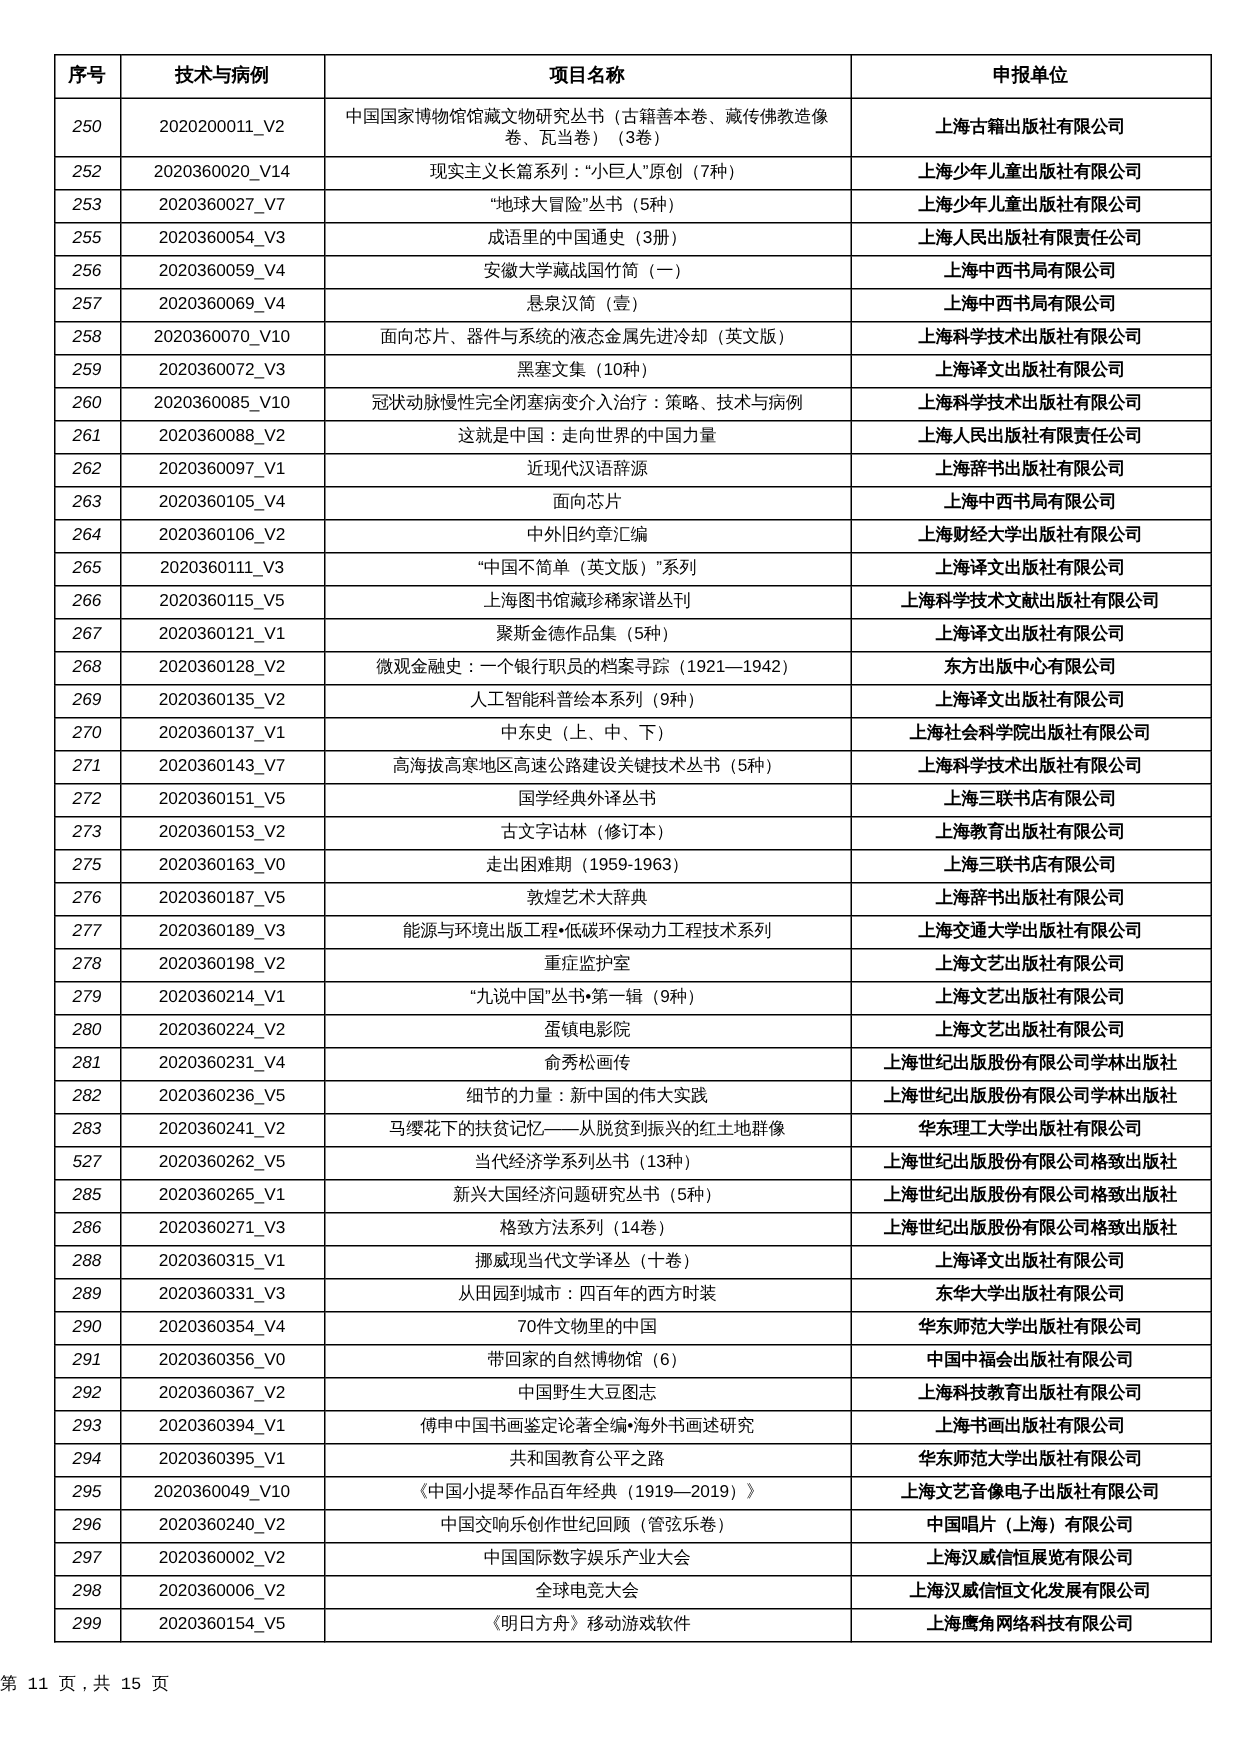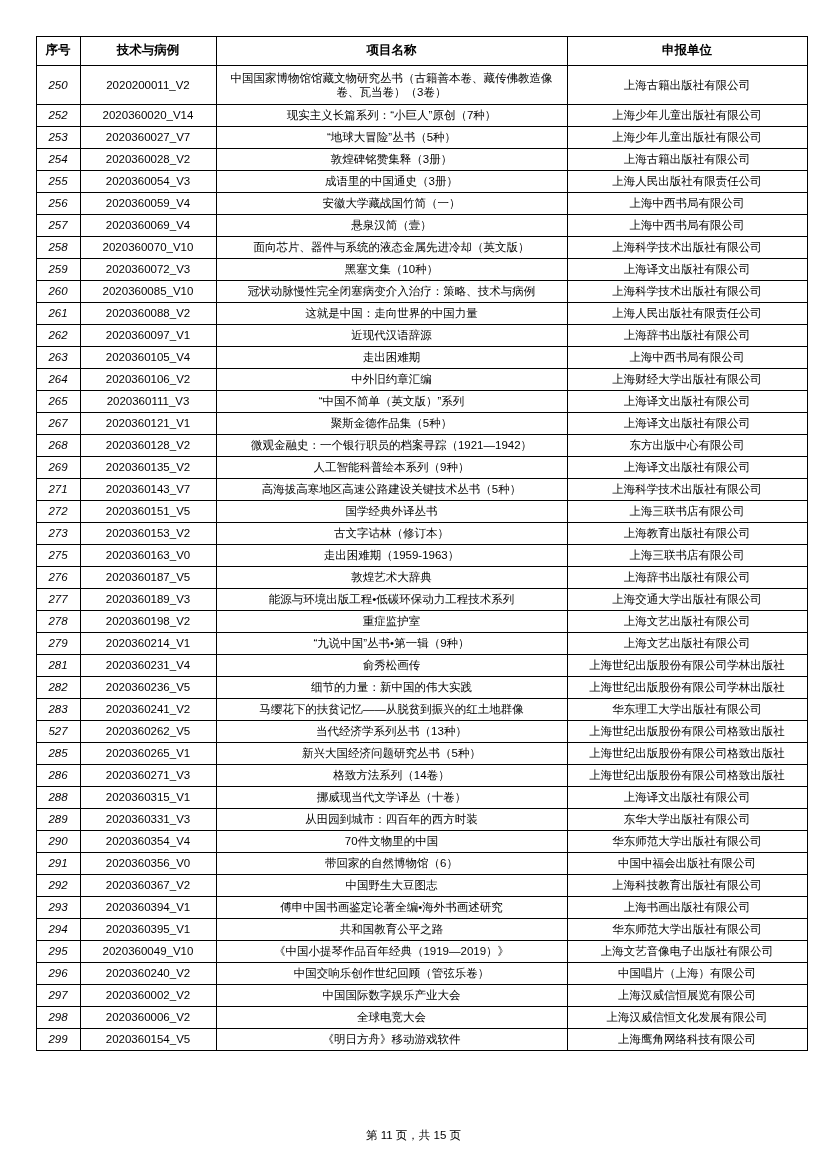--- a/index.html
+++ b/index.html
@@ -44,31 +44,30 @@
     height: 22px;
     padding: 3px 2px;
   }
   col.c-seq { width: 44px; }
   col.c-code { width: 136px; }
   col.c-name { width: 351px; }
   col.c-unit { width: 240px; }
   td.seq { font-size: 11.5px; font-style: italic; }
   td.code { font-size: 11.5px; letter-spacing: 0px; }
   td.name { font-size: 11.5px; }
-  td.unit { font-size: 11.5px; }
+  td.unit { font-size: 11.5px; font-weight: bold; }
   tr.tall td { height: 17px; }
   tr.double td { height: 34px; }
   .footer {
     position: absolute;
     left: 0;
     right: 0;
-    bottom: 27px;
-    text-align: center;
+    bottom: 40px;
     font-size: 11.5px;
-    font-family: Liberation Sans, sans-serif;
+    font-family: Liberation Mono, monospace;
   }
 </style>
 </head>
 <body>
 
 <div class="page">
   <table class="doc-table">
     <colgroup>
       <col class="c-seq">
       <col class="c-code">
@@ -96,26 +95,20 @@
           <td class="name">现实主义长篇系列：“小巨人”原创（7种）</td>
           <td class="unit">上海少年儿童出版社有限公司</td>
         </tr>
         <tr class="tall">
           <td class="seq">253</td>
           <td class="code">2020360027_V7</td>
           <td class="name">“地球大冒险”丛书（5种）</td>
           <td class="unit">上海少年儿童出版社有限公司</td>
         </tr>
         <tr class="tall">
-          <td class="seq">254</td>
-          <td class="code">2020360028_V2</td>
-          <td class="name">敦煌碑铭赞集释（3册）</td>
-          <td class="unit">上海古籍出版社有限公司</td>
-        </tr>
-        <tr class="tall">
           <td class="seq">255</td>
           <td class="code">2020360054_V3</td>
           <td class="name">成语里的中国通史（3册）</td>
           <td class="unit">上海人民出版社有限责任公司</td>
         </tr>
         <tr class="tall">
           <td class="seq">256</td>
           <td class="code">2020360059_V4</td>
           <td class="name">安徽大学藏战国竹简（一）</td>
           <td class="unit">上海中西书局有限公司</td>
@@ -152,54 +145,66 @@
         </tr>
         <tr class="tall">
           <td class="seq">262</td>
           <td class="code">2020360097_V1</td>
           <td class="name">近现代汉语辞源</td>
           <td class="unit">上海辞书出版社有限公司</td>
         </tr>
         <tr class="tall">
           <td class="seq">263</td>
           <td class="code">2020360105_V4</td>
-          <td class="name">走出困难期</td>
+          <td class="name">面向芯片</td>
           <td class="unit">上海中西书局有限公司</td>
         </tr>
         <tr class="tall">
           <td class="seq">264</td>
           <td class="code">2020360106_V2</td>
           <td class="name">中外旧约章汇编</td>
           <td class="unit">上海财经大学出版社有限公司</td>
         </tr>
         <tr class="tall">
           <td class="seq">265</td>
           <td class="code">2020360111_V3</td>
           <td class="name">“中国不简单（英文版）”系列</td>
           <td class="unit">上海译文出版社有限公司</td>
         </tr>
         <tr class="tall">
+          <td class="seq">266</td>
+          <td class="code">2020360115_V5</td>
+          <td class="name">上海图书馆藏珍稀家谱丛刊</td>
+          <td class="unit">上海科学技术文献出版社有限公司</td>
+        </tr>
+        <tr class="tall">
           <td class="seq">267</td>
           <td class="code">2020360121_V1</td>
           <td class="name">聚斯金德作品集（5种）</td>
           <td class="unit">上海译文出版社有限公司</td>
         </tr>
         <tr class="tall">
           <td class="seq">268</td>
           <td class="code">2020360128_V2</td>
           <td class="name">微观金融史：一个银行职员的档案寻踪（1921—1942）</td>
           <td class="unit">东方出版中心有限公司</td>
         </tr>
         <tr class="tall">
           <td class="seq">269</td>
           <td class="code">2020360135_V2</td>
           <td class="name">人工智能科普绘本系列（9种）</td>
           <td class="unit">上海译文出版社有限公司</td>
         </tr>
         <tr class="tall">
+          <td class="seq">270</td>
+          <td class="code">2020360137_V1</td>
+          <td class="name">中东史（上、中、下）</td>
+          <td class="unit">上海社会科学院出版社有限公司</td>
+        </tr>
+        <tr class="tall">
           <td class="seq">271</td>
           <td class="code">2020360143_V7</td>
           <td class="name">高海拔高寒地区高速公路建设关键技术丛书（5种）</td>
           <td class="unit">上海科学技术出版社有限公司</td>
         </tr>
         <tr class="tall">
           <td class="seq">272</td>
           <td class="code">2020360151_V5</td>
           <td class="name">国学经典外译丛书</td>
           <td class="unit">上海三联书店有限公司</td>
@@ -231,20 +236,26 @@
         <tr class="tall">
           <td class="seq">278</td>
           <td class="code">2020360198_V2</td>
           <td class="name">重症监护室</td>
           <td class="unit">上海文艺出版社有限公司</td>
         </tr>
         <tr class="tall">
           <td class="seq">279</td>
           <td class="code">2020360214_V1</td>
           <td class="name">“九说中国”丛书•第一辑（9种）</td>
+          <td class="unit">上海文艺出版社有限公司</td>
+        </tr>
+        <tr class="tall">
+          <td class="seq">280</td>
+          <td class="code">2020360224_V2</td>
+          <td class="name">蛋镇电影院</td>
           <td class="unit">上海文艺出版社有限公司</td>
         </tr>
         <tr class="tall">
           <td class="seq">281</td>
           <td class="code">2020360231_V4</td>
           <td class="name">俞秀松画传</td>
           <td class="unit">上海世纪出版股份有限公司学林出版社</td>
         </tr>
         <tr class="tall">
           <td class="seq">282</td>

